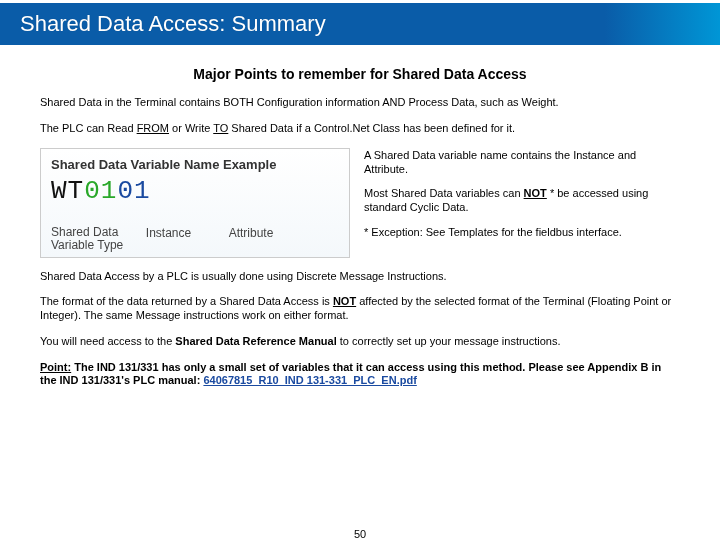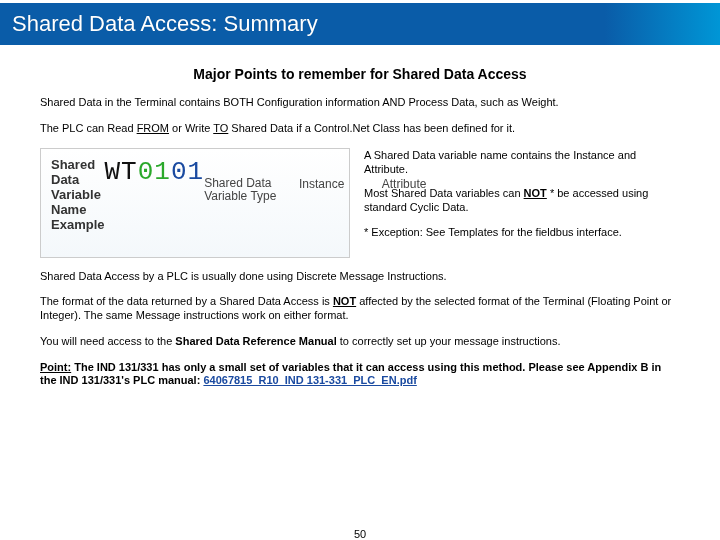--- a/index.html
+++ b/index.html
@@ -14,21 +14,21 @@
   .topbar {
     width: 100%;
     height: 48px;
     background: linear-gradient(to right, #ffffff 0%, #ffffff 3%, #0a5ca8 3%, #0a5ca8 90%, #0096d6 100%);
     display: flex;
     align-items: center;
   }
   .topbar .title {
     color: #ffffff;
     font-size: 22px;
-    padding-left: 12px;
+    padding-left: 20px;
     font-weight: normal;
     z-index: 2;
     position: relative;
     text-shadow: 0 0 1px rgba(0,0,0,0.2);
   }
   .topbar::before {
     content: "";
     position: absolute;
     left: 0; top: 0;
     width: 100%;
@@ -67,20 +67,21 @@
     align-items: flex-start;
     margin-bottom: 12px;
   }
   .figure {
     border: 1px solid #ccc;
     width: 310px;
     height: 110px;
     padding: 8px 10px;
     background: linear-gradient(to bottom, #ffffff 0%, #f4f8fb 100%);
     display: flex;
+    flex-direction: column;
     justify-content: flex-start;
     flex-shrink: 0;
   }
   .fig-title {
     font-weight: bold;
     font-size: 13px;
     color: #333;
     margin-bottom: 4px;
   }
   .fig-main {

